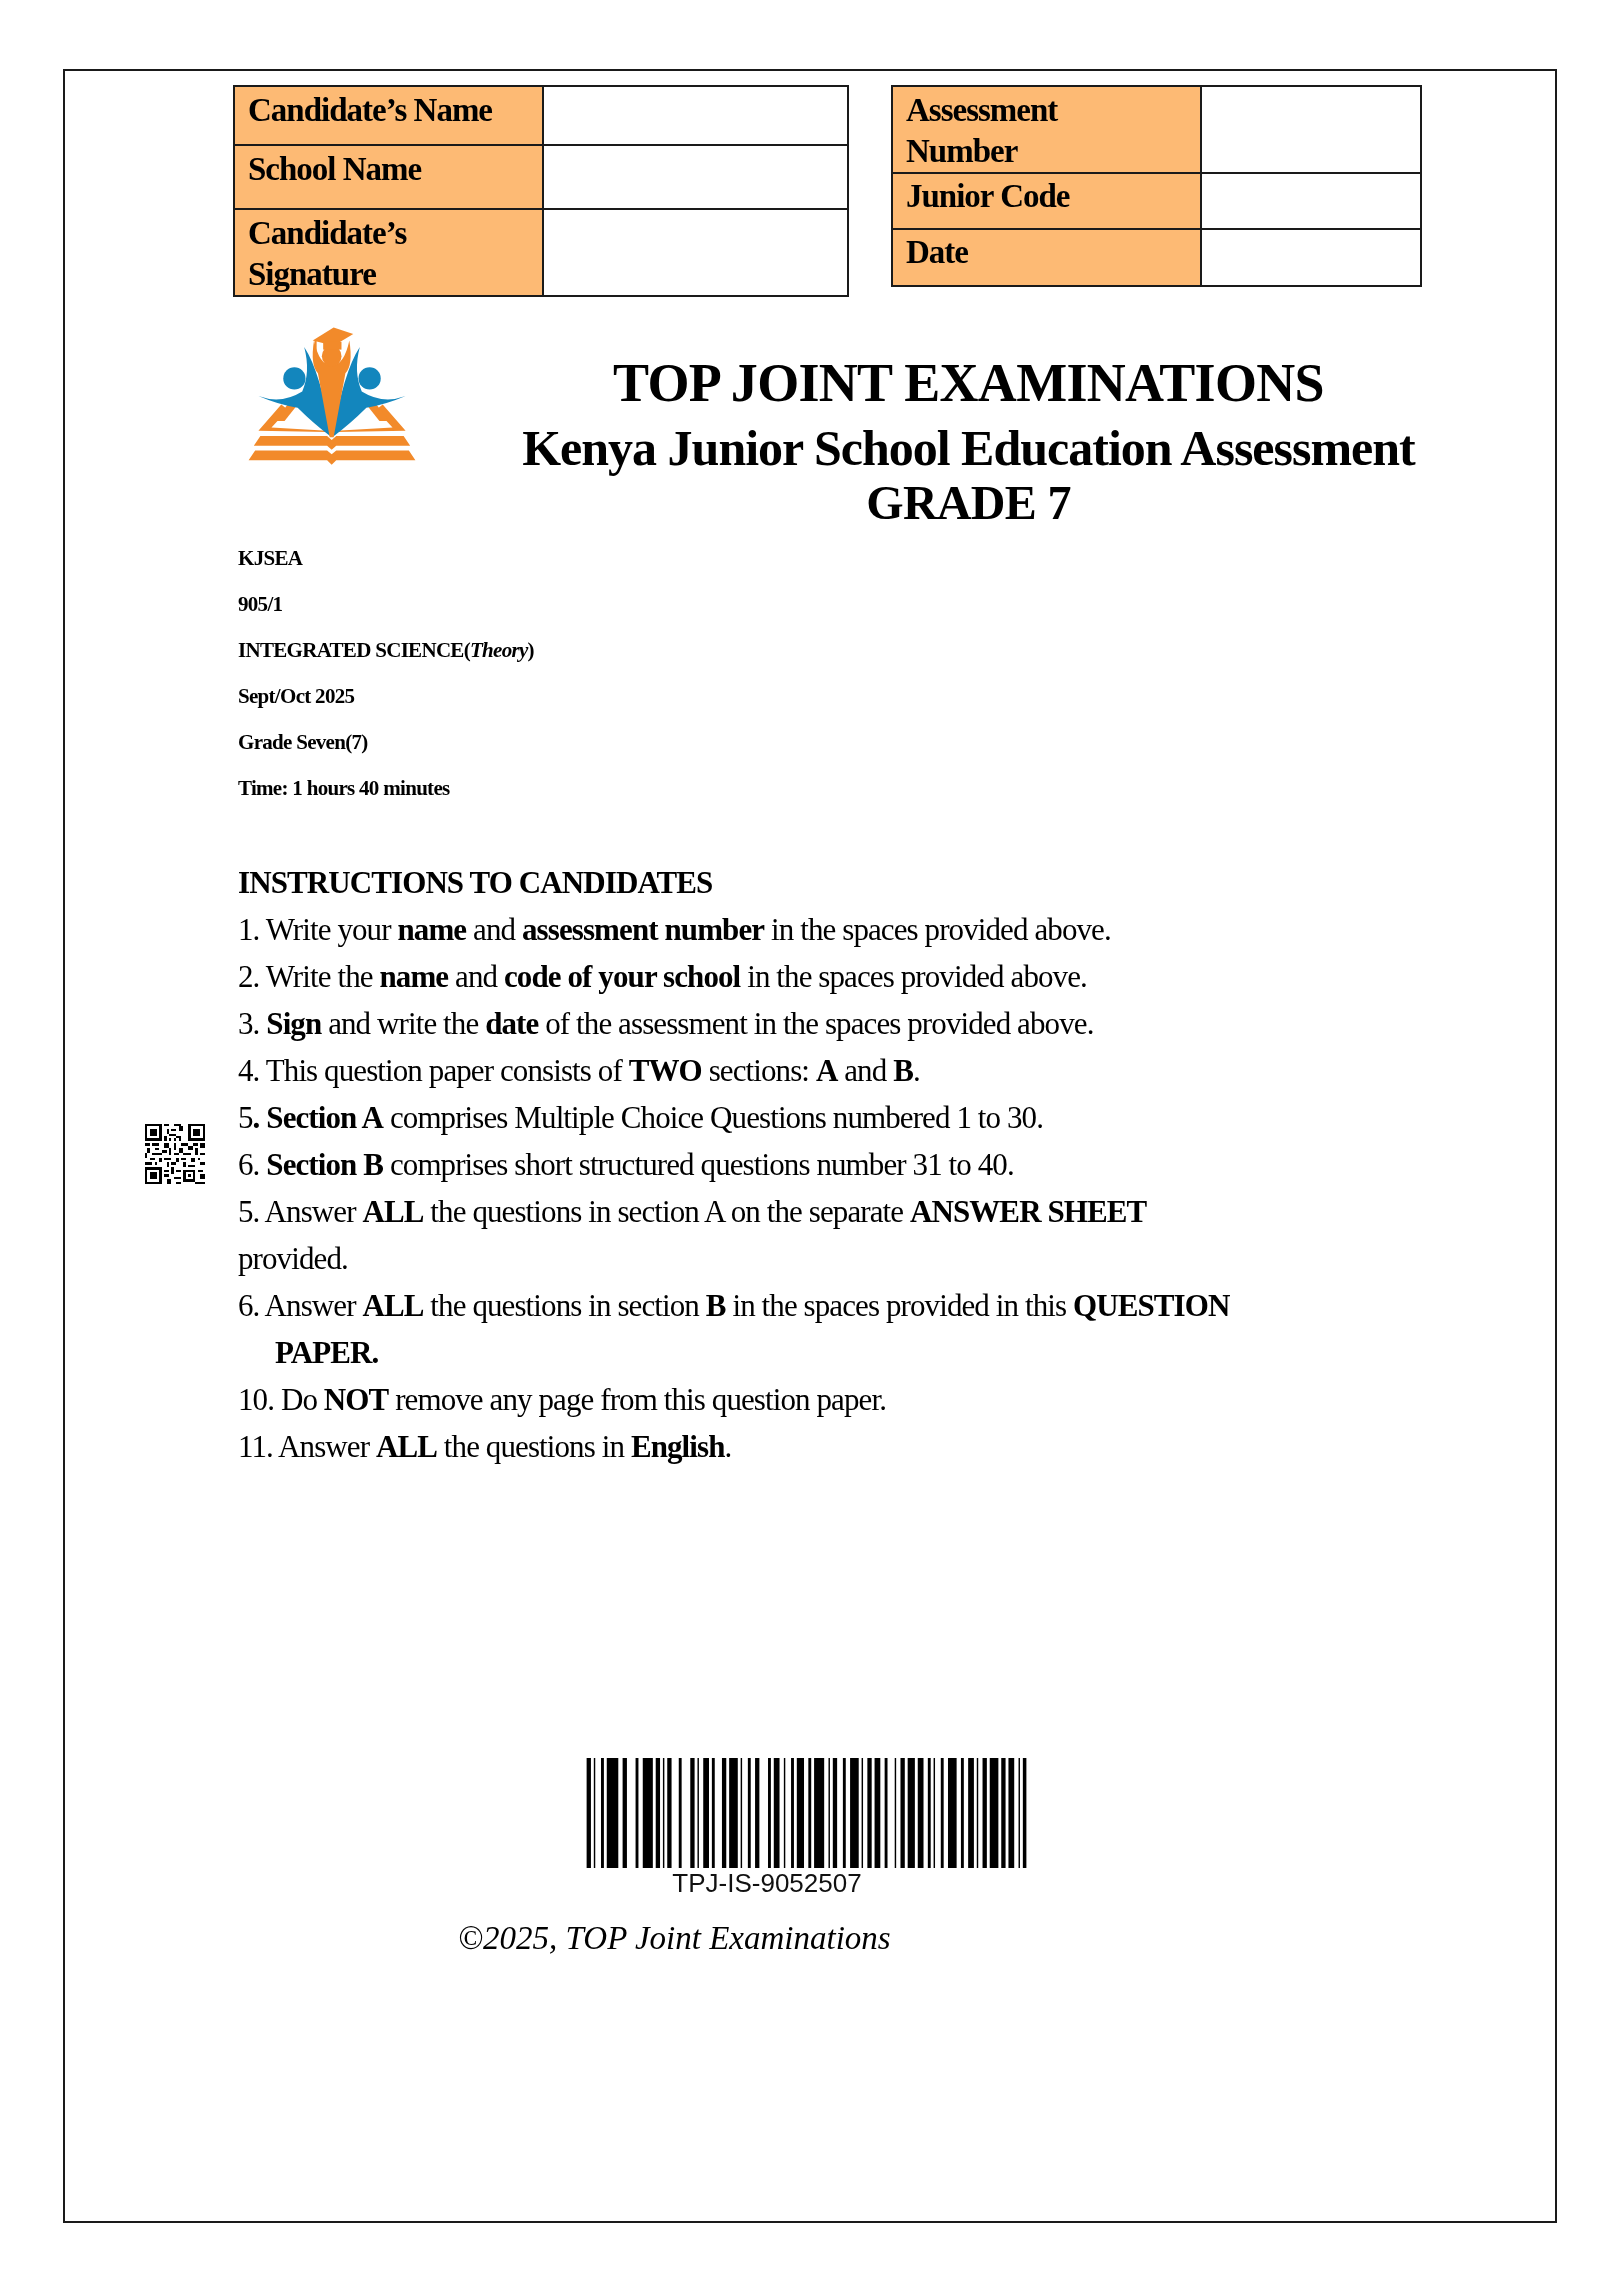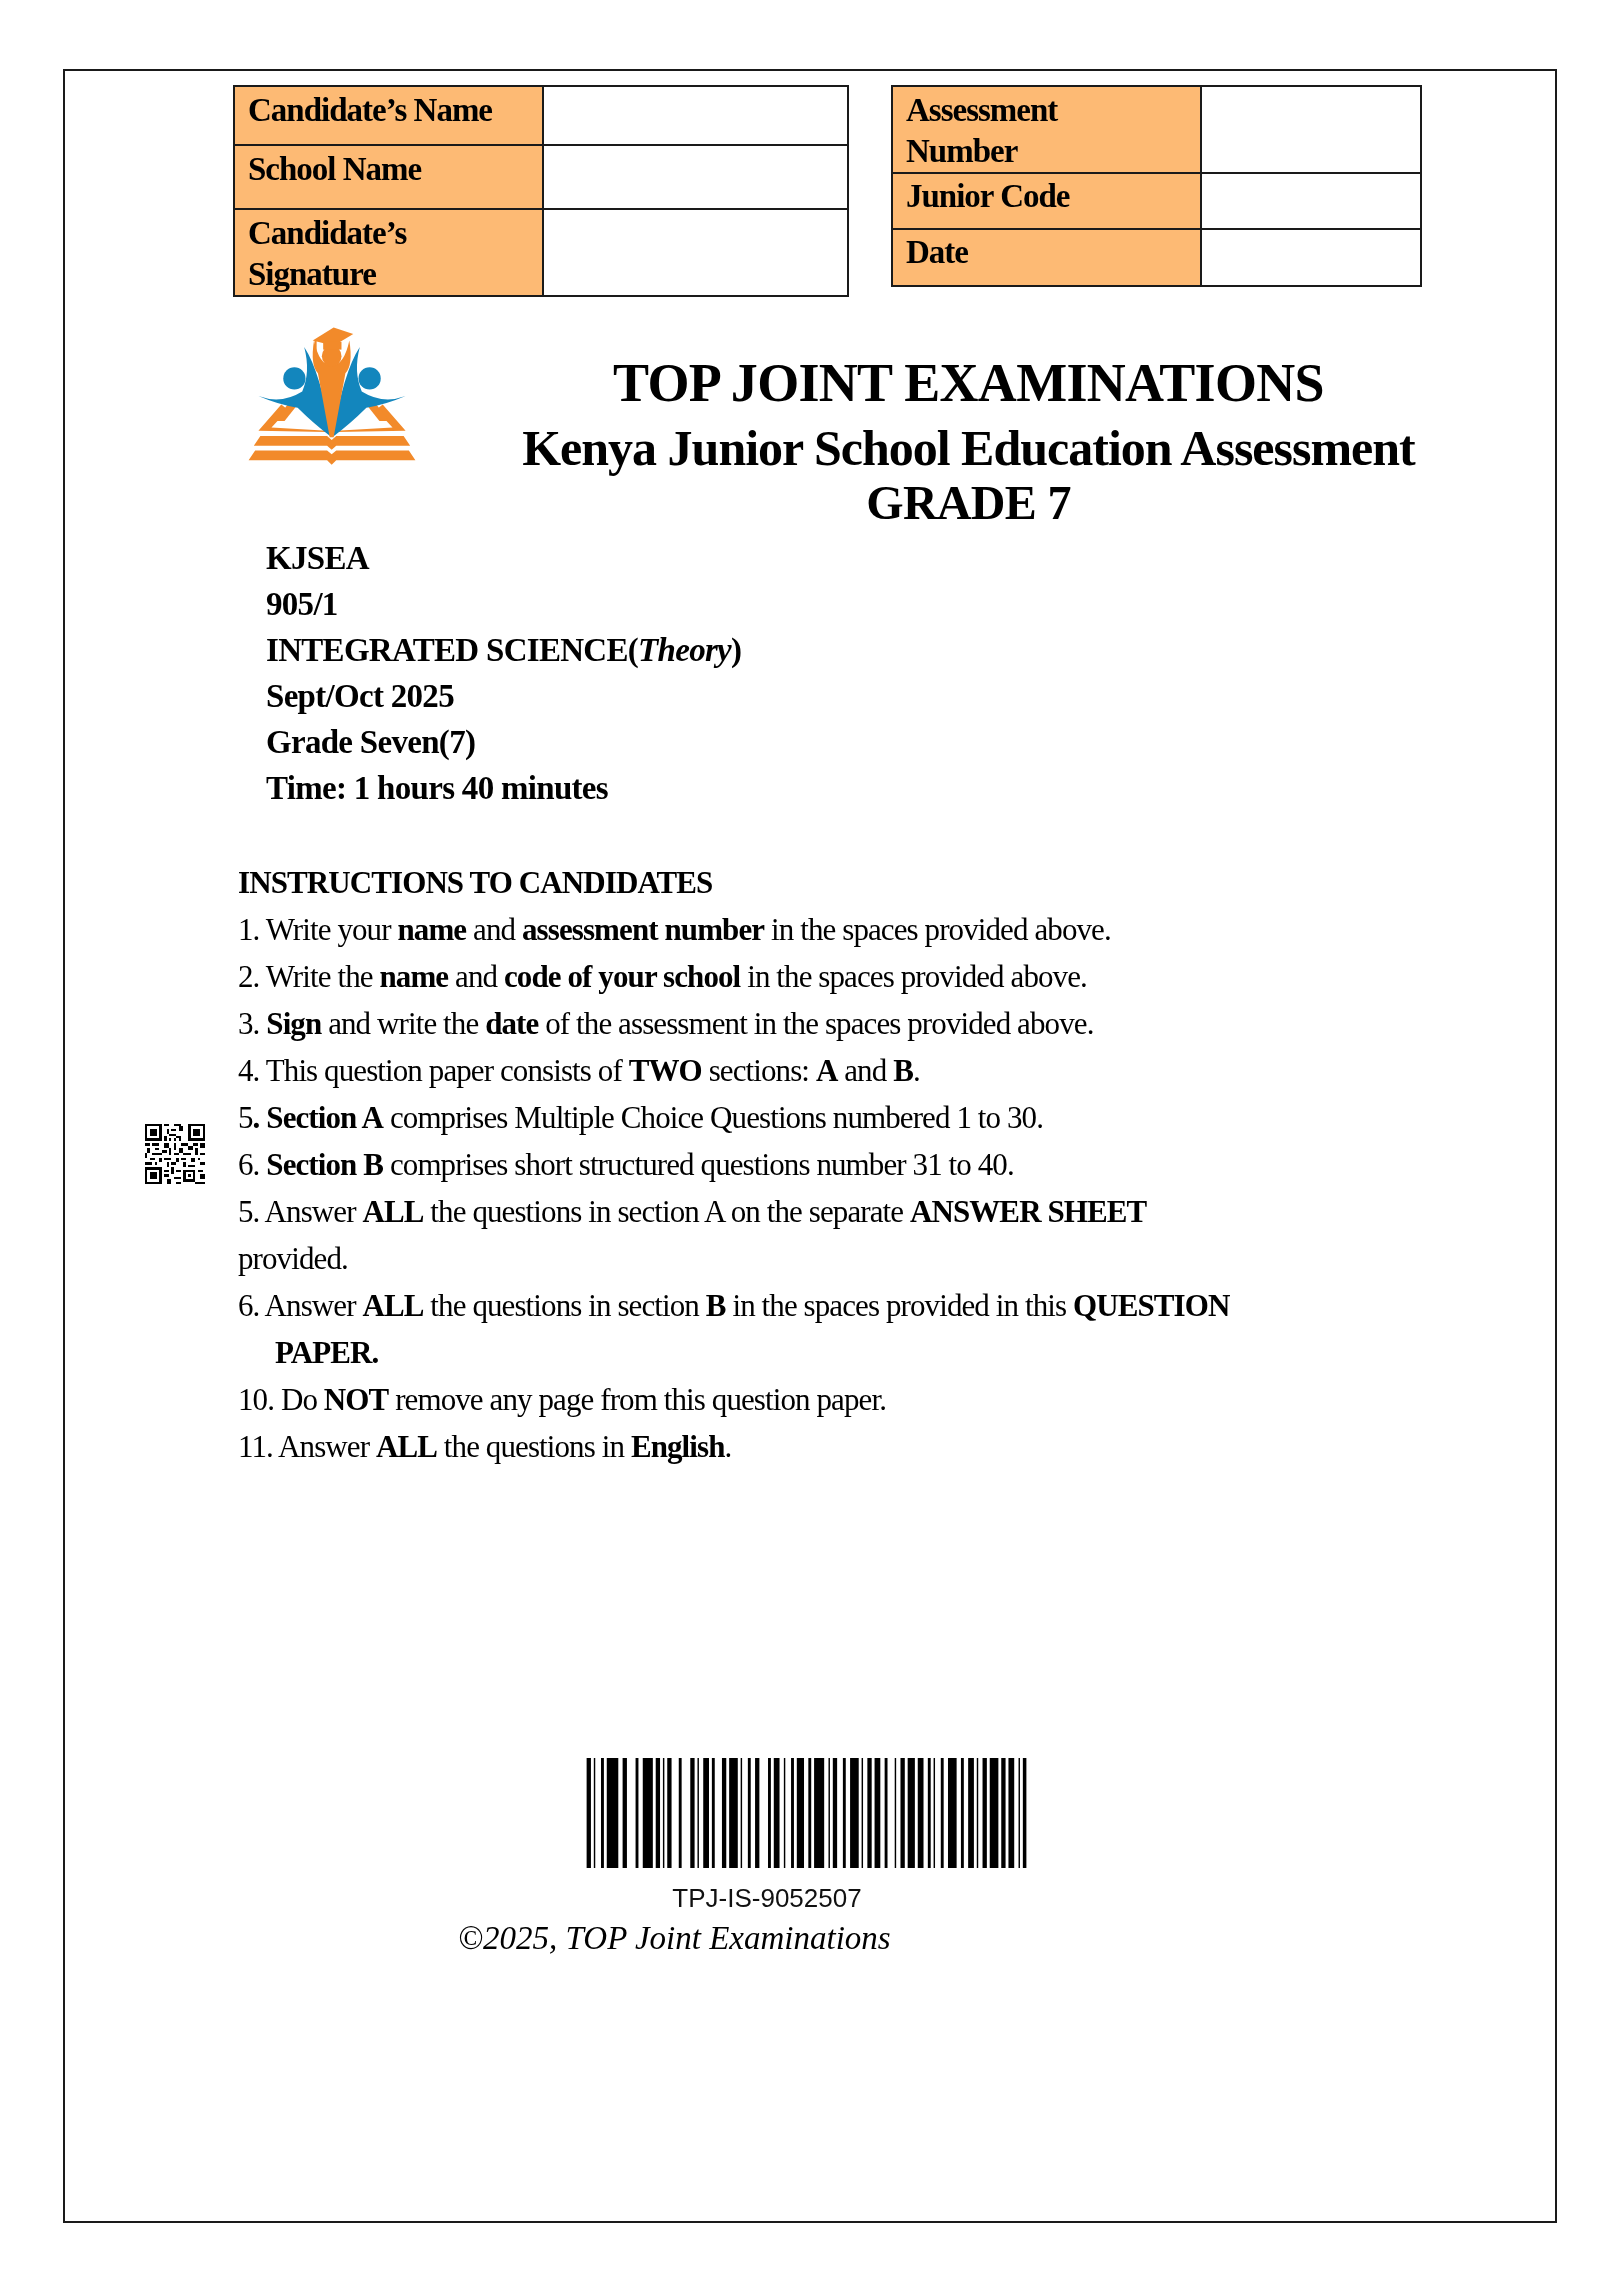--- a/index.html
+++ b/index.html
@@ -71,24 +71,23 @@
   }
   .t1 { top: 352px; font-size: 54px; line-height: 63px; }
   .t2 { top: 419px; font-size: 50px; line-height: 59px; letter-spacing: -1px; }
   .t3 { top: 478px; font-size: 48px; line-height: 50px; }
 
   .meta {
     position: absolute;
     left: 238px;
     top: 535px;
     font-weight: bold;
-    font-size: 33px;
+    font-size: 21px;
     line-height: 46px;
     letter-spacing: -0.7px;
-    margin-left: 28px;
   }
   .meta div { white-space: nowrap; }
   .meta i { font-style: italic; }
 
   .instructions {
     position: absolute;
     left: 238px;
     top: 859px;
     font-size: 31px;
     line-height: 47px;
@@ -122,21 +121,21 @@
     width: 445px;
     height: 110px;
   }
   .barcode-text {
     display: block;
     text-align: center;
     width: 366px;
     font-family: "Liberation Sans", "DejaVu Sans", sans-serif;
     font-size: 26px;
     line-height: 30px;
-    margin-top: 15px;
+    margin-top: 0;
     color: #111;
   }
   .copyright {
     position: absolute;
     left: 458px;
     width: 746px;
     top: 1919px;
     text-align: left;
     font-style: italic;
     font-weight: normal;

